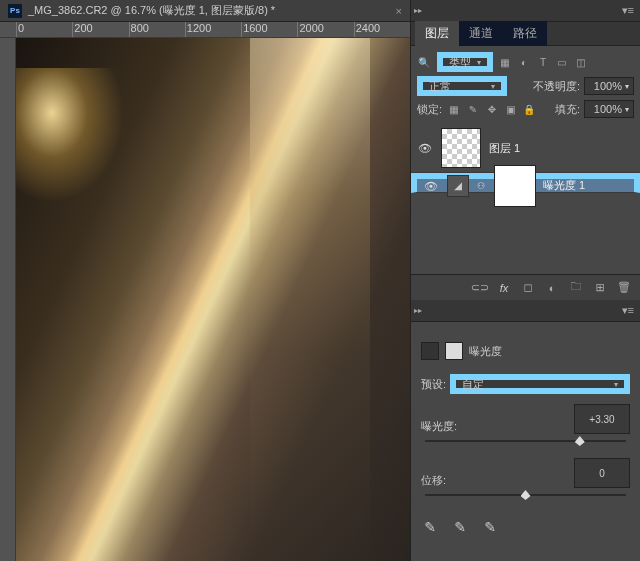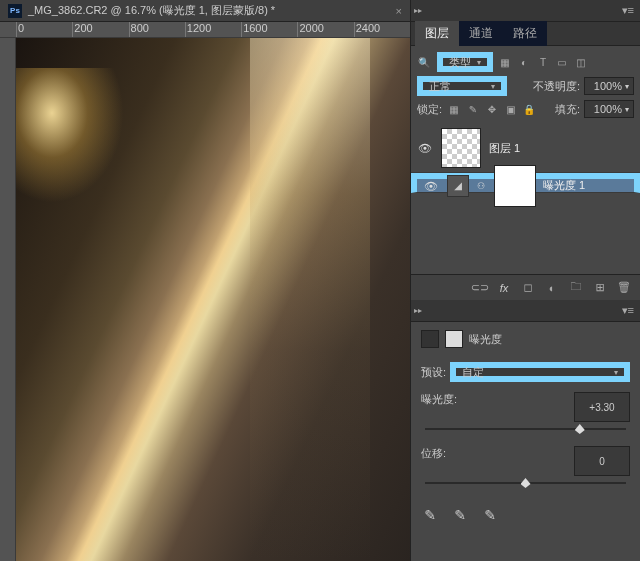--- a/index.html
+++ b/index.html
@@ -37,24 +37,24 @@
 .eye{width:16px;height:12px;color:#ddd;text-align:center;font-size:11px}
 .thumb{width:40px;height:40px;background:#fff;border:1px solid #222}
 .thumb.trans{background:repeating-conic-gradient(#ccc 0 25%,#fff 0 50%) 0 0/10px 10px}
 .thumb.mask{background:#fff;border:2px solid #fff;box-shadow:0 0 0 1px #222}
 .adj-ic{width:22px;height:22px;background:#555;border:1px solid #333;display:flex;align-items:center;justify-content:center;font-size:10px}
 .link-ic{width:10px;font-size:9px;color:#ddd}
 .layer-name{font-size:11px;color:#eee}
 .layer-btm{height:26px;background:#414141;display:flex;align-items:center;justify-content:flex-end;gap:8px;padding:0 8px;border-top:1px solid #222}
 .layer-btm .ic{font-size:11px}
 .props{background:#474747;flex:1;display:flex;flex-direction:column}
-.props-body{padding:4px 10px;display:flex;flex-direction:column;gap:10px}
+.props-body{padding:16px 10px;display:flex;flex-direction:column;gap:10px}
 .prop-title{display:flex;align-items:center;gap:6px;padding:4px 0}
 .prop-title .picon{width:18px;height:18px;background:#333;border:1px solid #222}
-.slider-row{display:flex;align-items:flex-start;gap:4px}
+.slider-row{display:flex;align-items:flex-end;gap:4px}
 .slider-lbl{flex:0 0 70px;font-size:11px}
 .slider-val{width:56px;height:30px;background:#3a3a3a;border:1px solid #222;display:flex;align-items:center;justify-content:center;font-size:10px}
 .slider-track{height:14px;position:relative;margin:0 4px}
 .slider-track .bar{position:absolute;top:6px;left:0;right:0;height:2px;background:#2a2a2a}
 .slider-track .knob{position:absolute;top:2px;width:10px;height:10px;background:#ddd;transform:translateX(-5px);clip-path:polygon(50% 0,100% 60%,50% 100%,0 60%)}
 .eyedrops{display:flex;gap:12px;padding:6px 0}
 .eyedrops .ed{width:18px;height:18px;display:flex;align-items:center;justify-content:center;color:#ccc;font-size:14px}
 </style>
 </head>
 <body>

